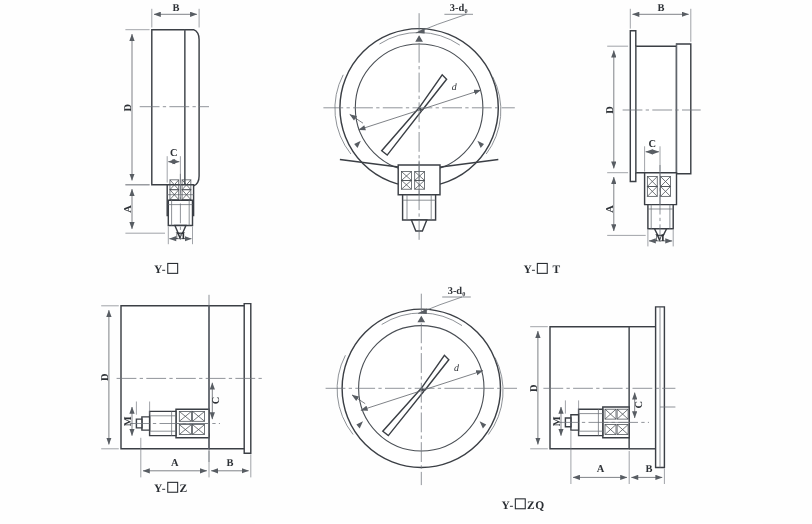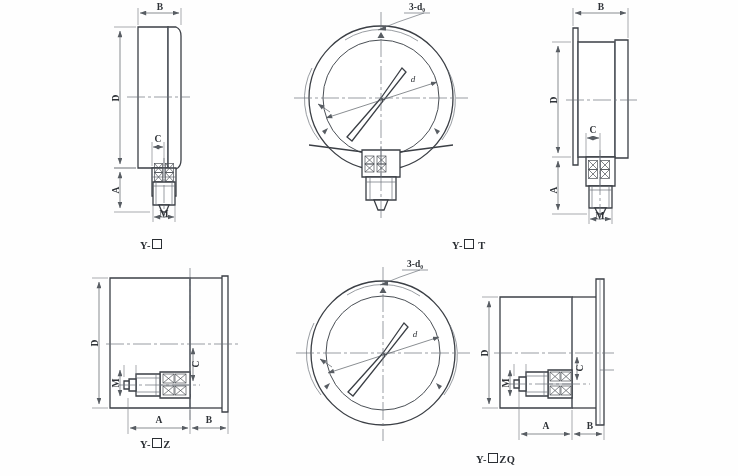--- a/index.html
+++ b/index.html
@@ -480,25 +480,25 @@
       <text class="lbl" x="590" y="427" text-anchor="middle">B</text>
     </g>
   </g>
 
 </svg>
 
 <div class="cap" style="left:140px; top:239px;">
   <span>Y-</span><span class="bx"></span>
 </div>
 
-<div class="cap" style="left:452px; top:239px;">
+<div class="cap" style="left:476px; top:239px;">
   <span>Y-</span><span class="bx"></span>&nbsp;<span>T</span>
 </div>
 
 <div class="cap" style="left:140px; top:438px;">
   <span>Y-</span><span class="bx"></span><span>Z</span>
 </div>
 
-<div class="cap" style="left:476px; top:453px;">
+<div class="cap" style="left:456px; top:453px;">
   <span>Y-</span><span class="bx"></span><span>ZQ</span>
 </div>
 
 </div>
 
 </body></html>

